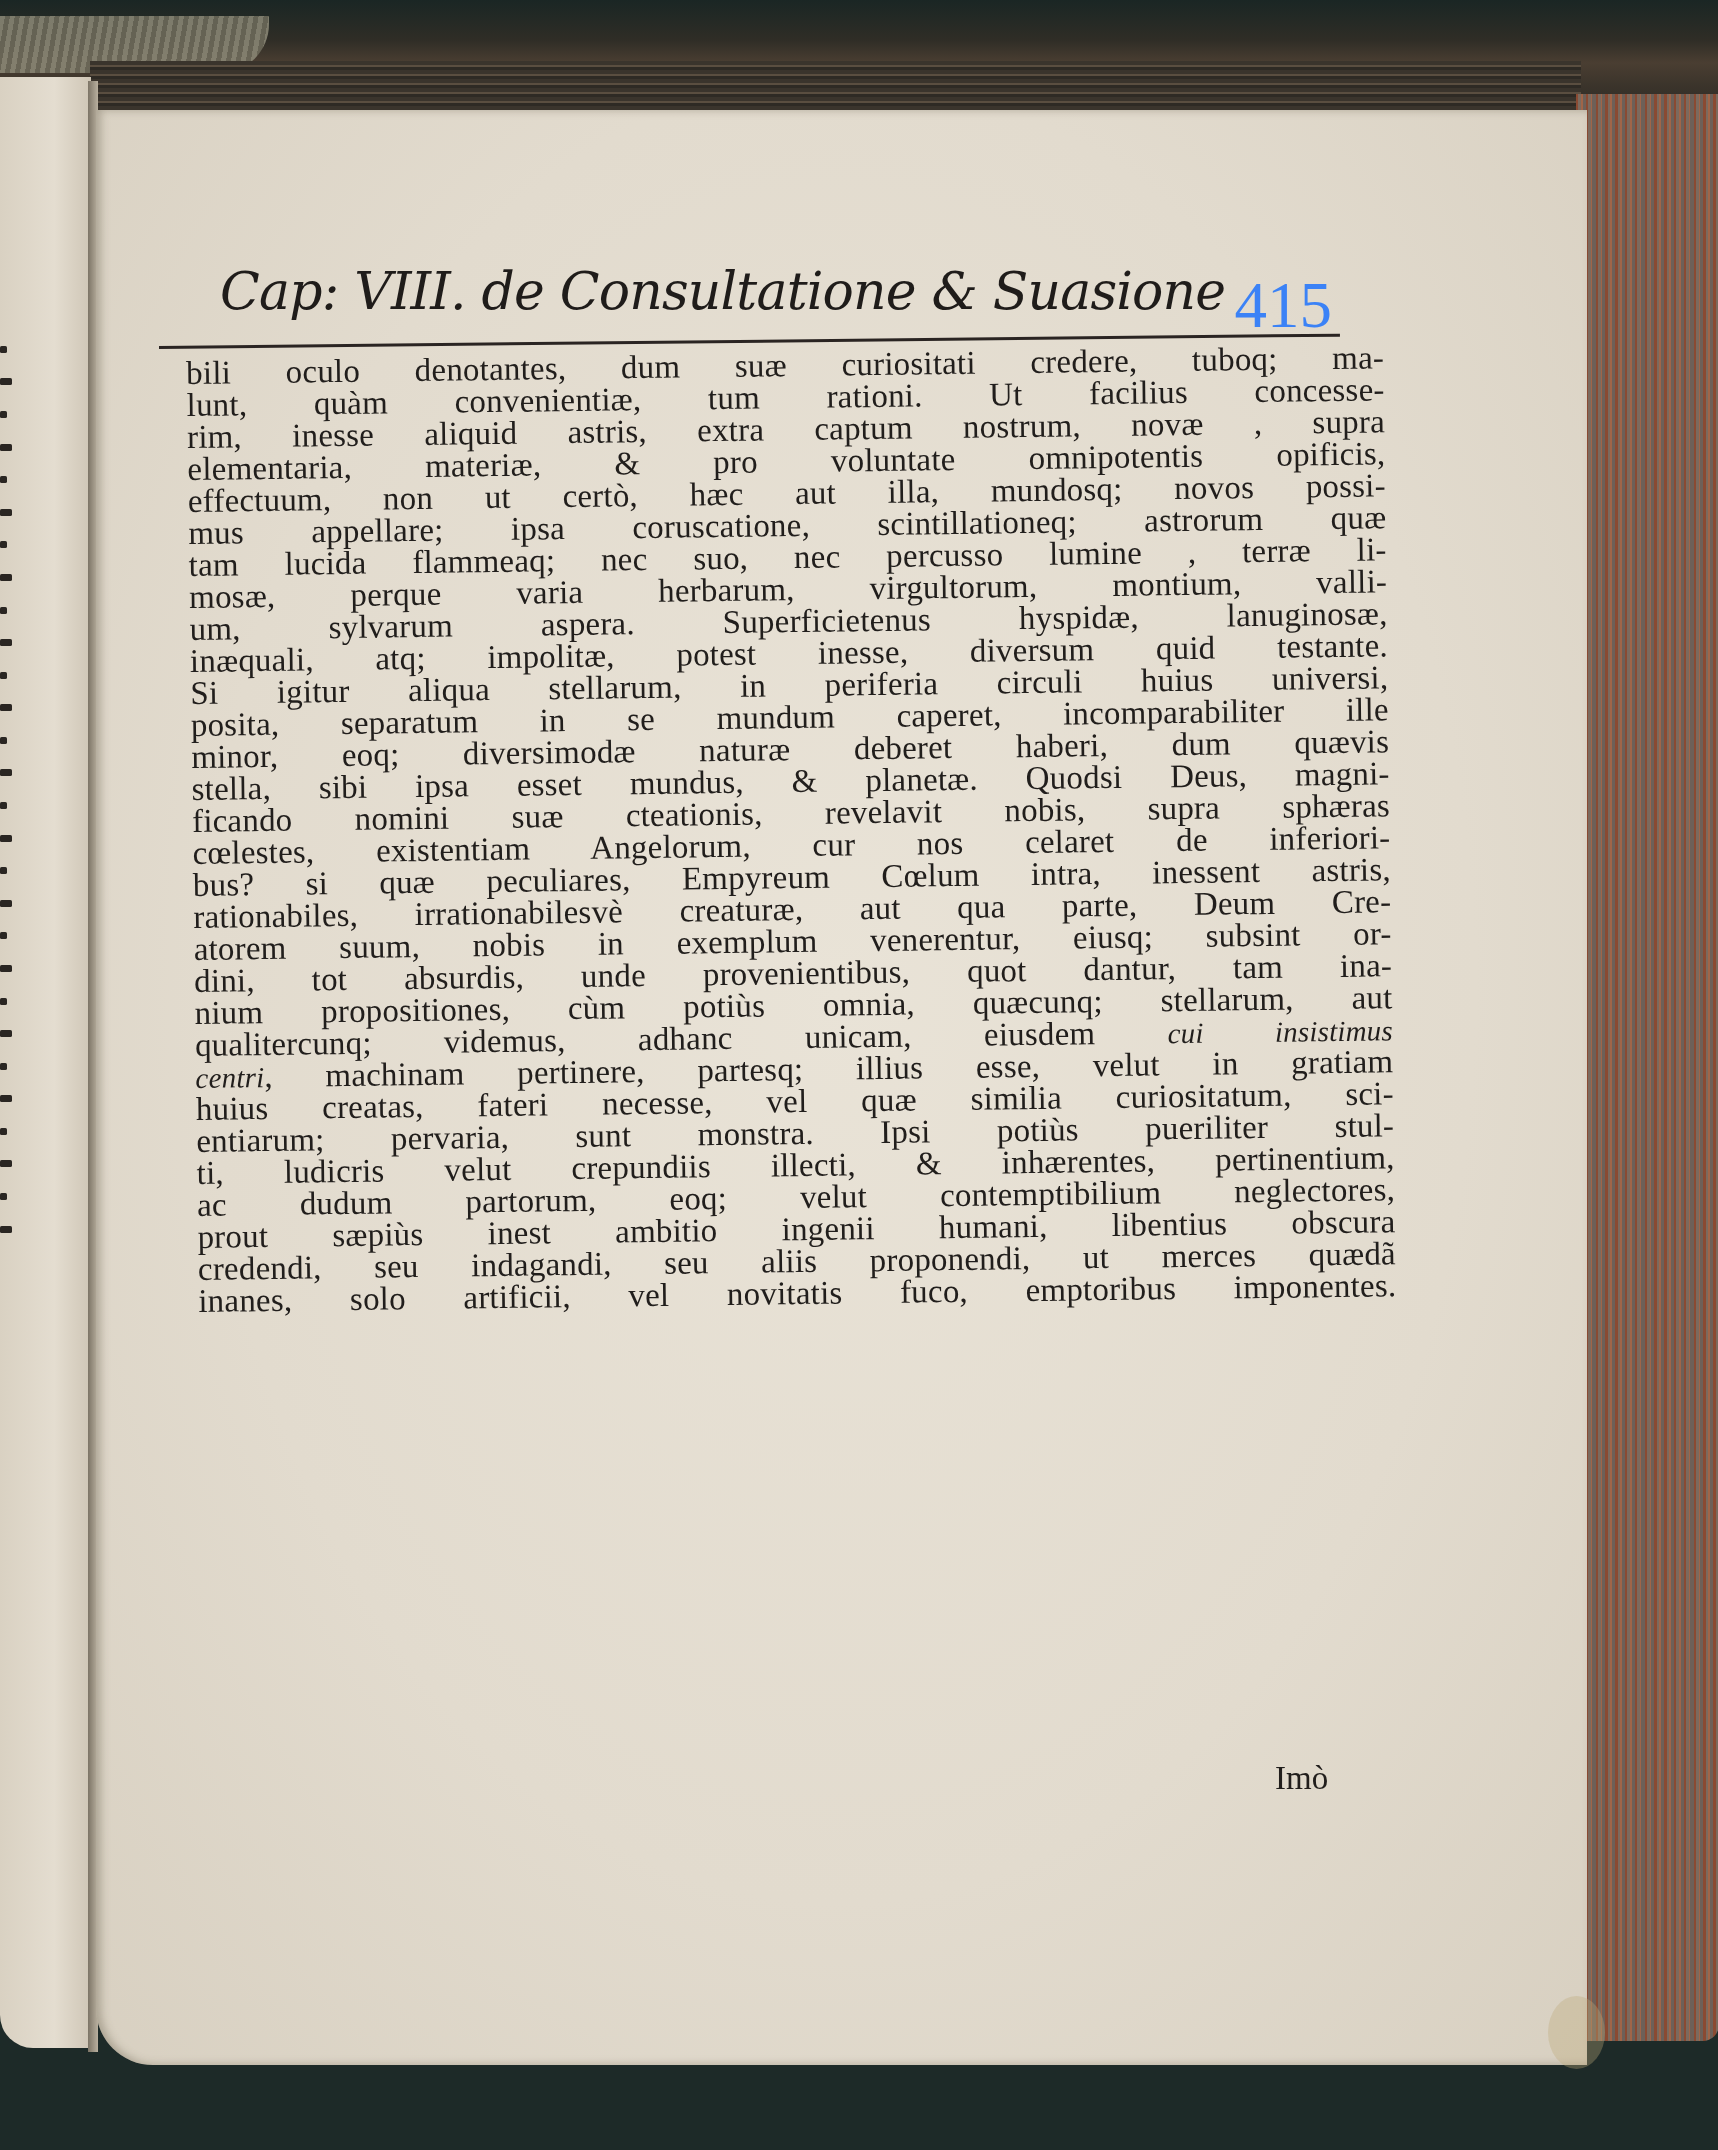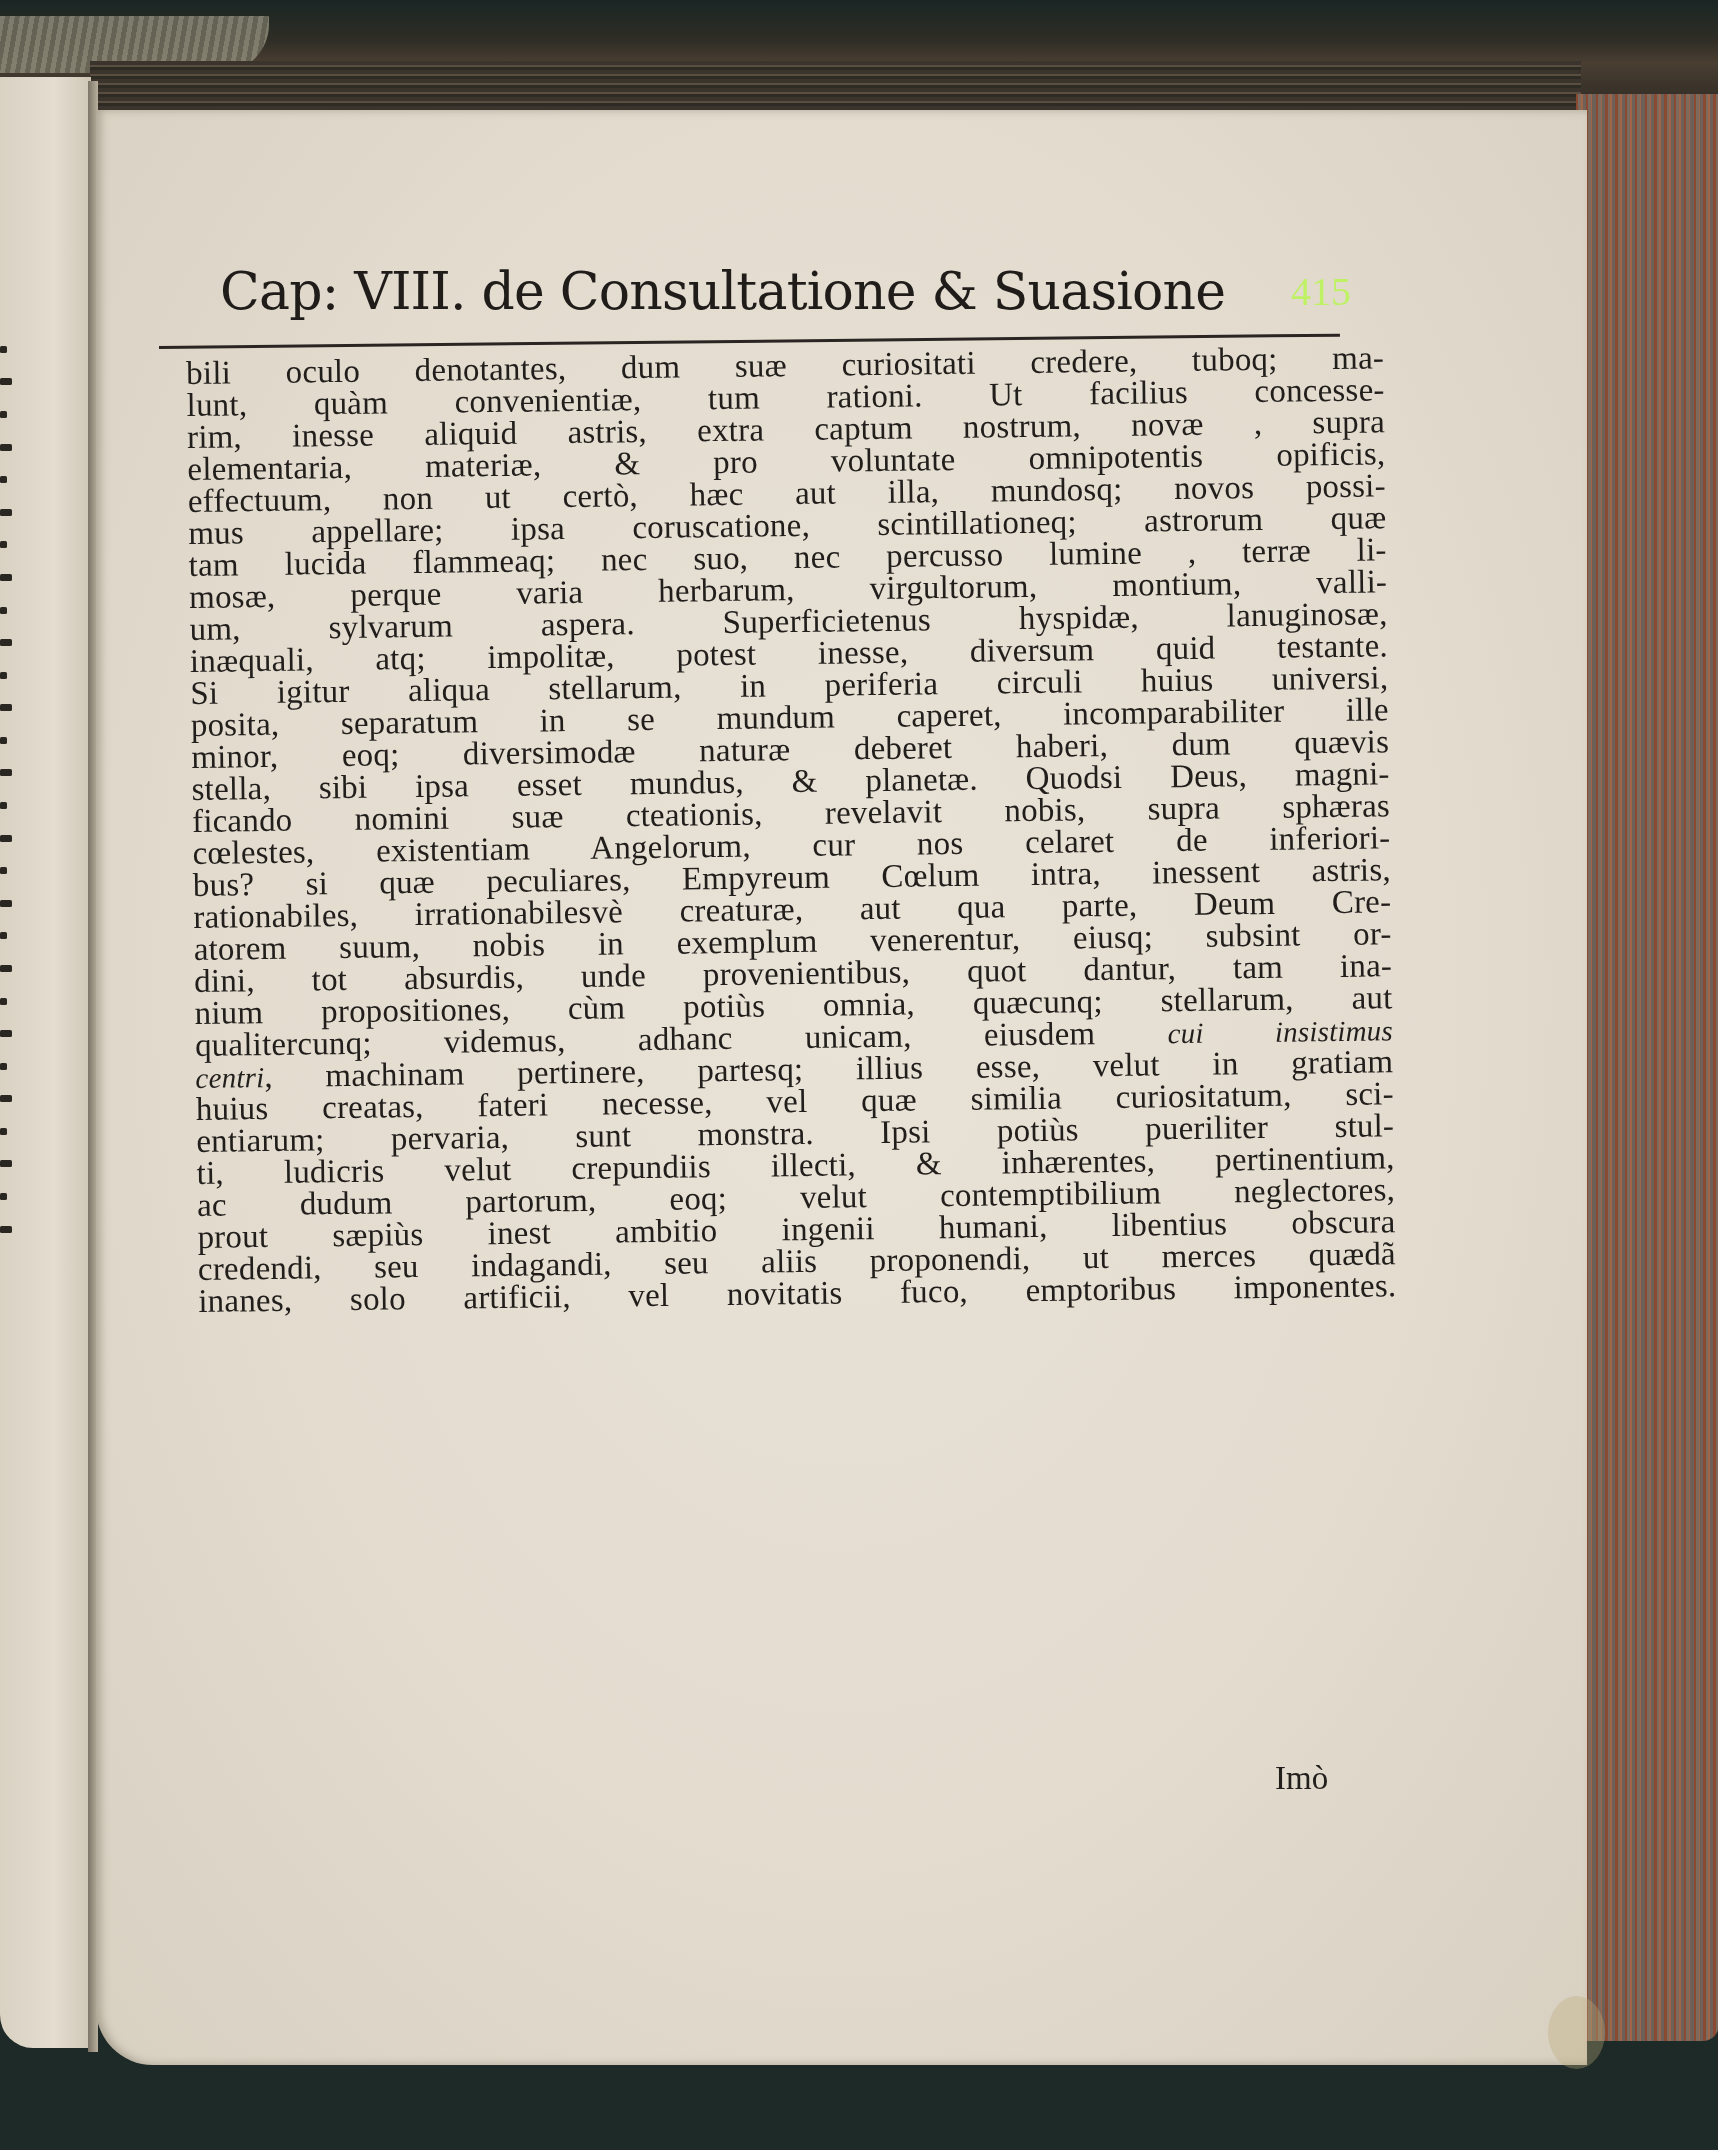--- a/index.html
+++ b/index.html
@@ -53,26 +53,26 @@
     position: absolute; left: 1548px; top: 1996px; width: 57px; height: 73px;
     background: rgba(190,170,120,.35); border-radius: 50%;
   }
 
   
   .running-head {
     position: absolute; left: 220px; top: 261px; width: 1132px; height: 81px;
   }
   .rh-title {
     position: absolute; left: 0; top: 0;
-    font-family: "DejaVu Serif", serif; 
+    font-family: "DejaVu Serif", serif; font-style: italic;
     font-size: 52px; color: #1f1c1a; letter-spacing: -0.8px; white-space: nowrap;
   }
   .rh-page {
-    position: absolute; right: 1px; top: 6.5px;
-    font-size: 40px; color: #bef264;
+    position: absolute; right: 20px; top: 6.5px;
+    font-size: 65px; color: #3b82f6;
   }
   .rule {
     position: absolute; left: 159px; top: 346px; width: 1181px; height: 3.3px;
     background: #2a2422; transform: rotate(-0.6deg); transform-origin: left center;
   }
 
   
   .body-text {
     position: absolute; left: 186px; top: 357px; width: 1198px;
     transform: rotate(-0.75deg); transform-origin: left top;

